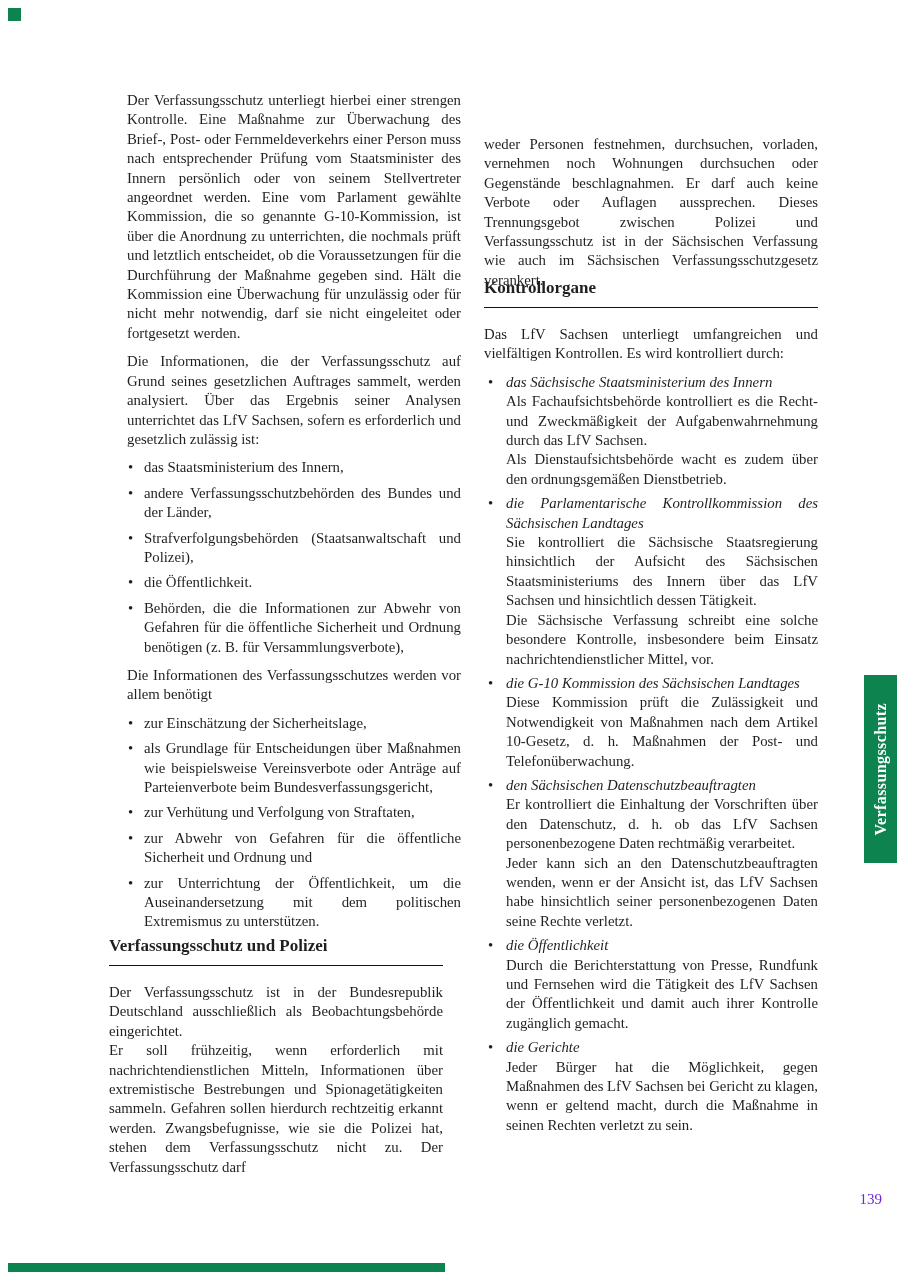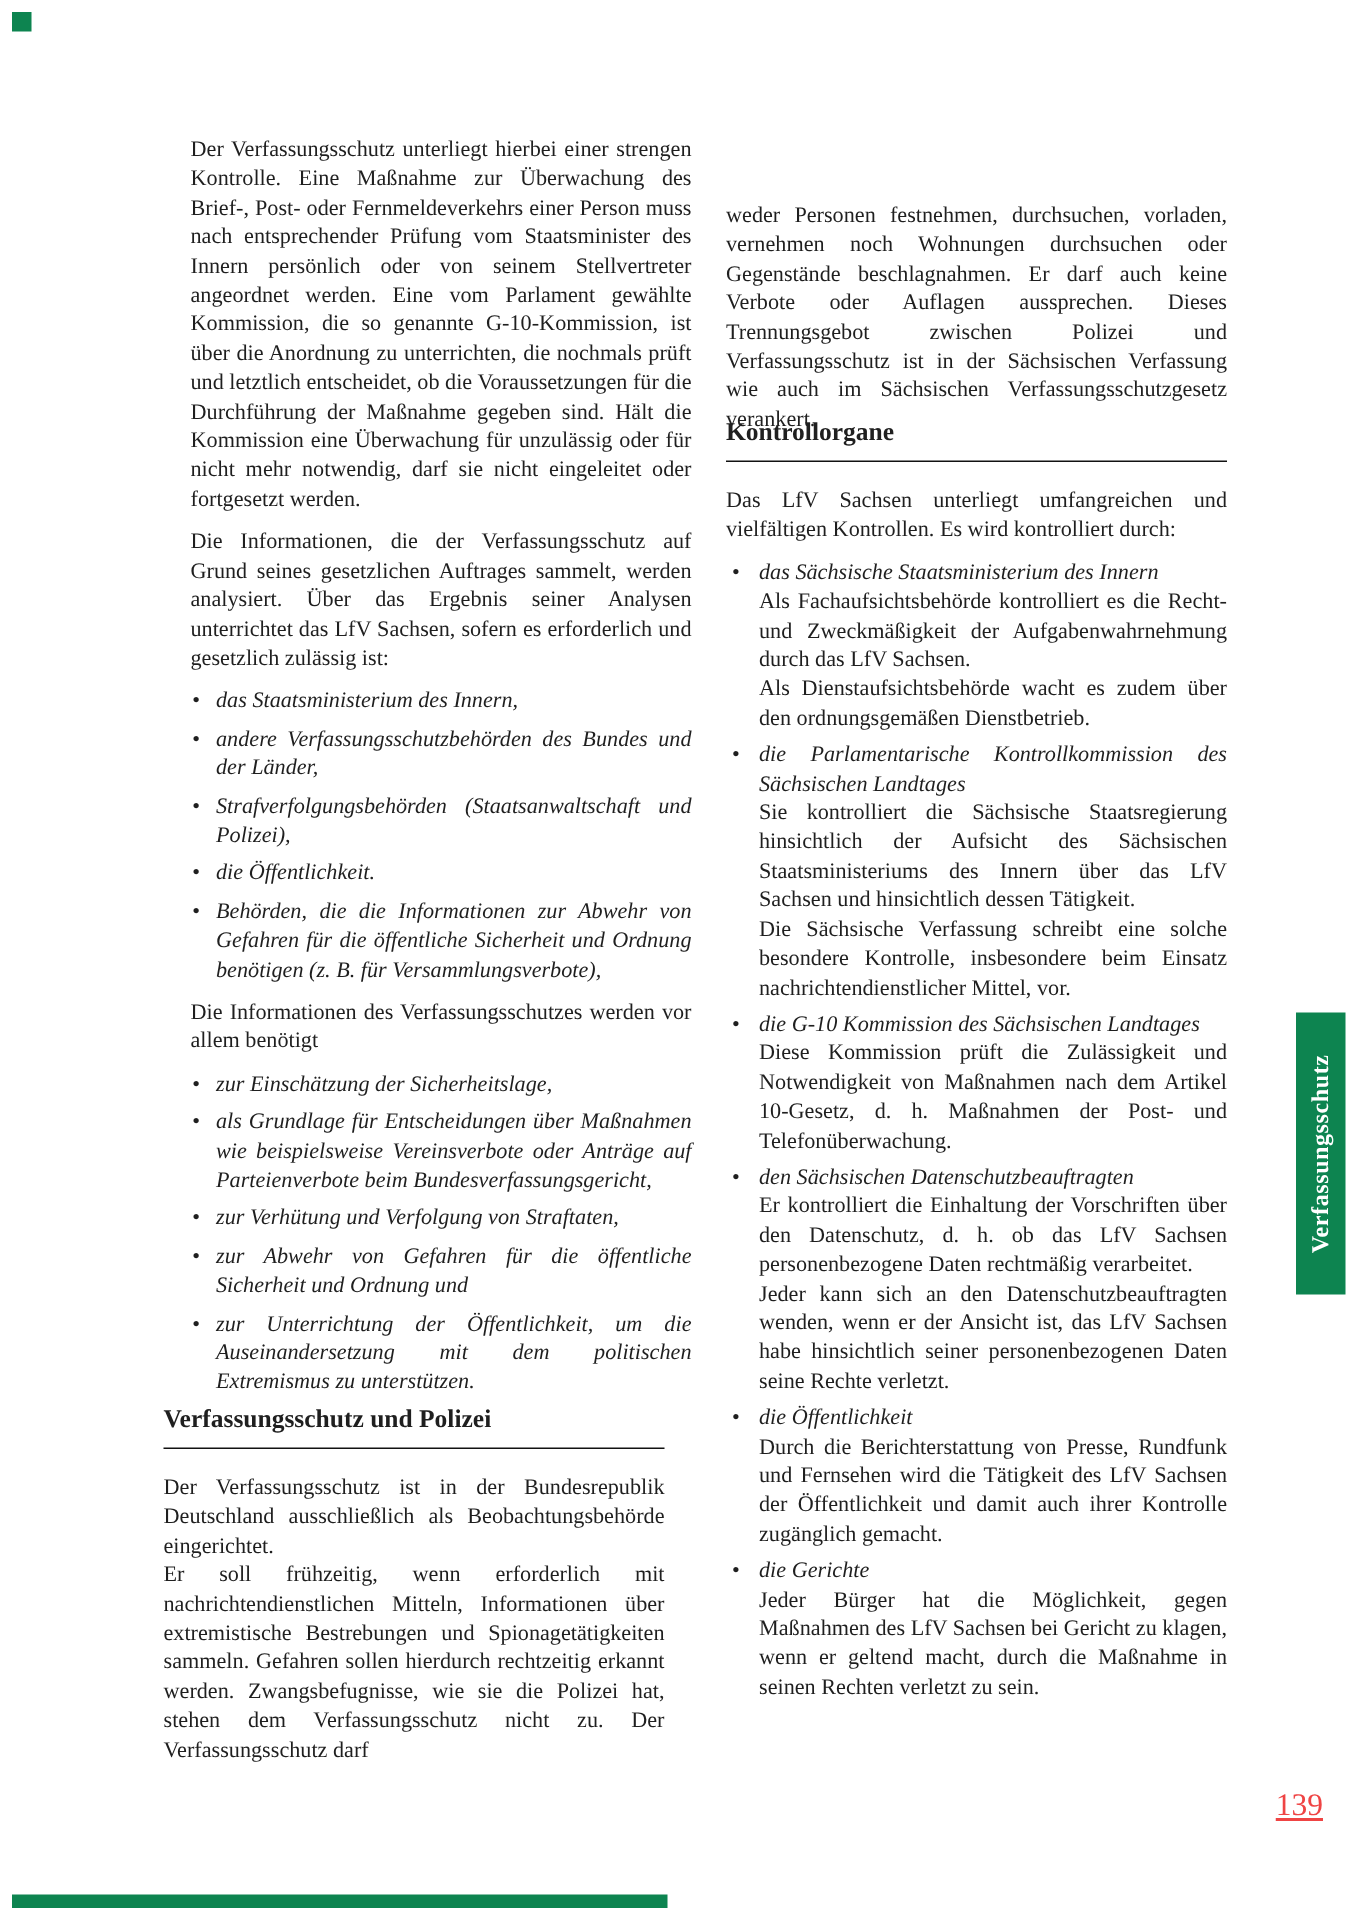--- a/index.html
+++ b/index.html
@@ -13,21 +13,21 @@
   }
   .col {
     position: absolute;
     width: 334px;
     font-size: 14.8px;
     line-height: 19.4px;
     text-align: justify;
   }
   .col p { margin: 0 0 9px 0; }
   .col p.tight { margin: 0; }
-  ul.bullets { list-style: none; margin: 0 0 9px 0; padding: 0; font-style: italic; }
+  ul.bullets { list-style: none; margin: 0 0 9px 0; padding: 0; }
   ul.bullets li {
     position: relative;
     padding-left: 17px;
     margin: 0 0 6px 0;
   }
   ul.bullets li::before {
     content: "\2022";
     position: absolute;
     left: 1px; top: 0;
   }
@@ -78,23 +78,22 @@
     position: absolute;
     left: 8px; top: 1263px;
     width: 437px; height: 9px;
     background: #0d8450;
   }
   .page-number {
     position: absolute;
     left: 826px; top: 1191px;
     width: 56px;
     text-align: right;
-    font-size: 21px;
-    color: #ef4444;
-    text-decoration: underline;
+    font-size: 15px;
+    color: #6d28d9;
   }
 </style>
 </head>
 <body>
 
 <div class="corner-mark"></div>
 <div class="footer-bar"></div>
 
 <div class="col" style="left:127px; top:91px;">
   <p>Der Verfassungsschutz unterliegt hierbei einer strengen Kontrolle. Eine Maßnahme zur Überwachung des Brief-, Post- oder Fernmeldeverkehrs einer Person muss nach entsprechender Prüfung vom Staatsminister des Innern persönlich oder von seinem Stellvertreter angeordnet werden. Eine vom Parlament gewählte Kommission, die so genannte G-10-Kommission, ist über die Anordnung zu unterrichten, die nochmals prüft und letztlich entscheidet, ob die Voraussetzungen für die Durchführung der Maßnahme gegeben sind. Hält die Kommission eine Überwachung für unzulässig oder für nicht mehr notwendig, darf sie nicht eingeleitet oder fortgesetzt werden.</p>

